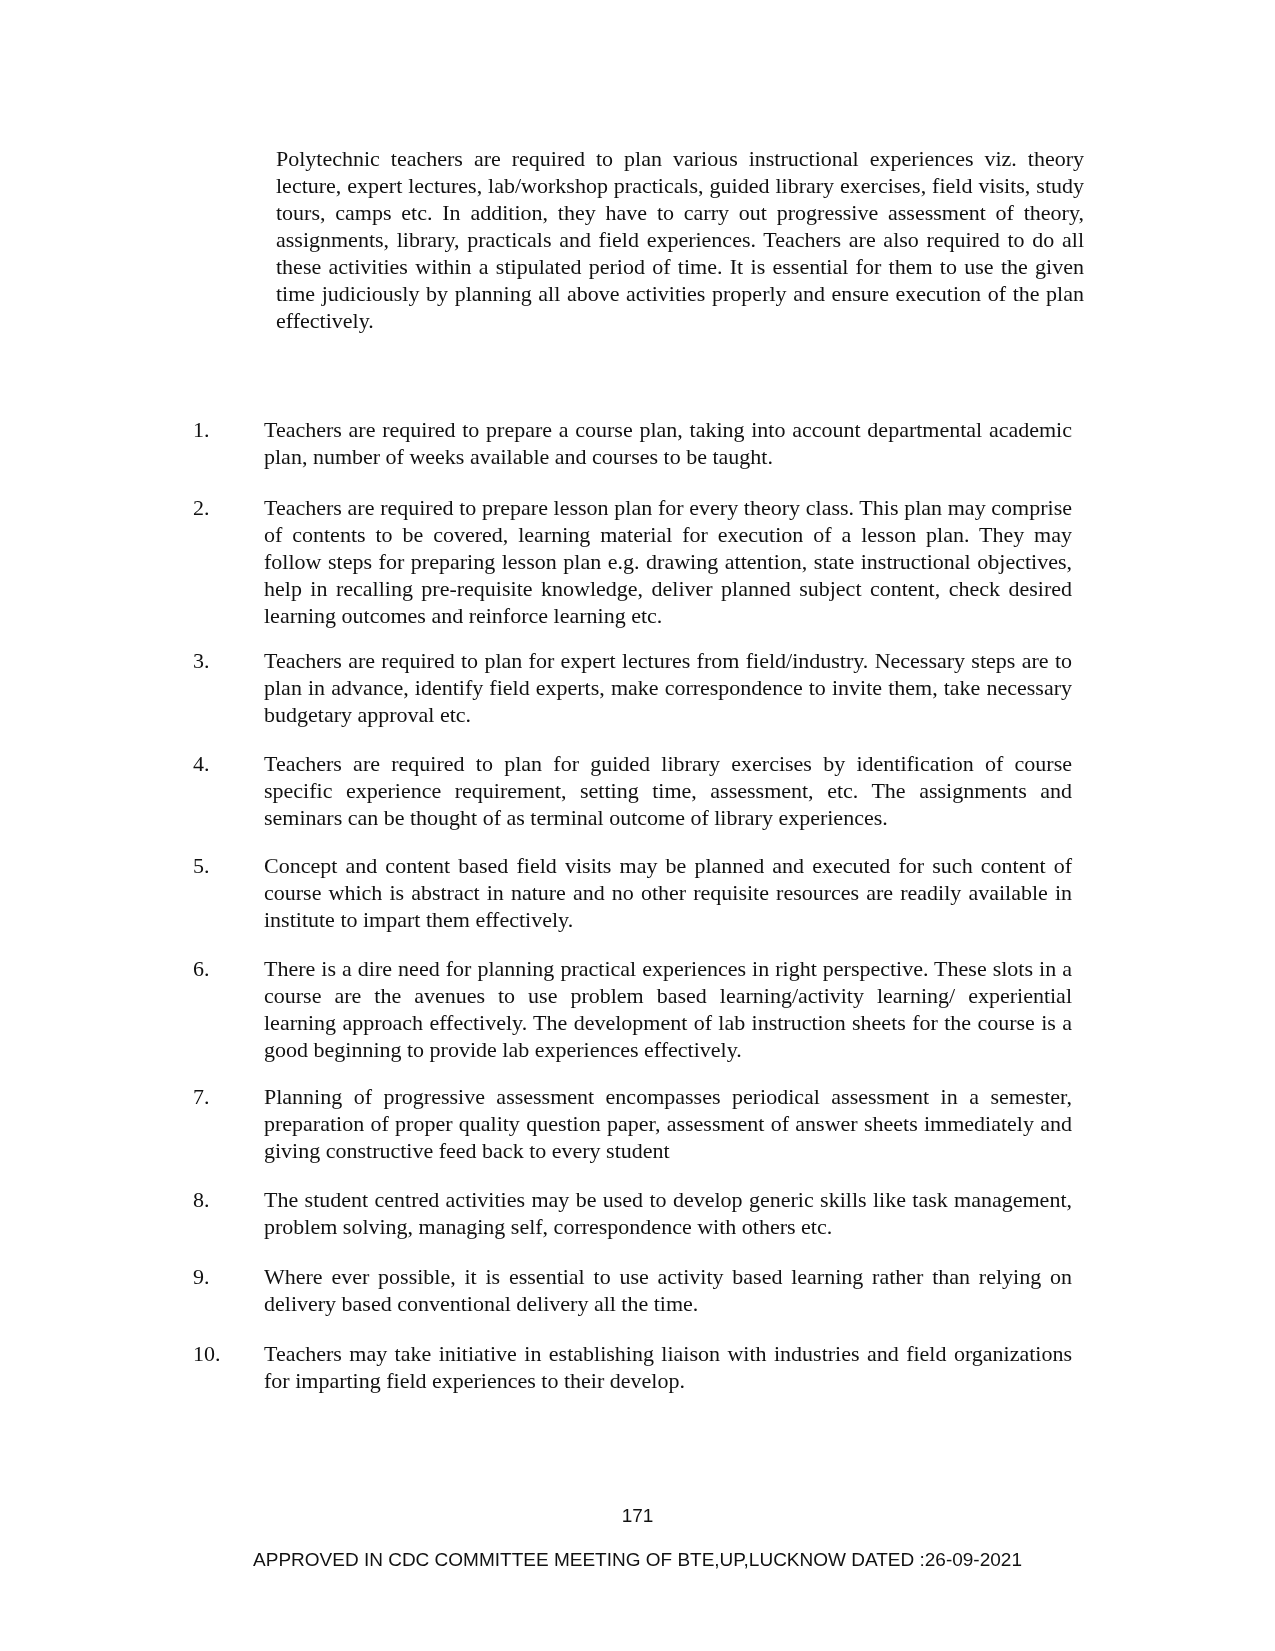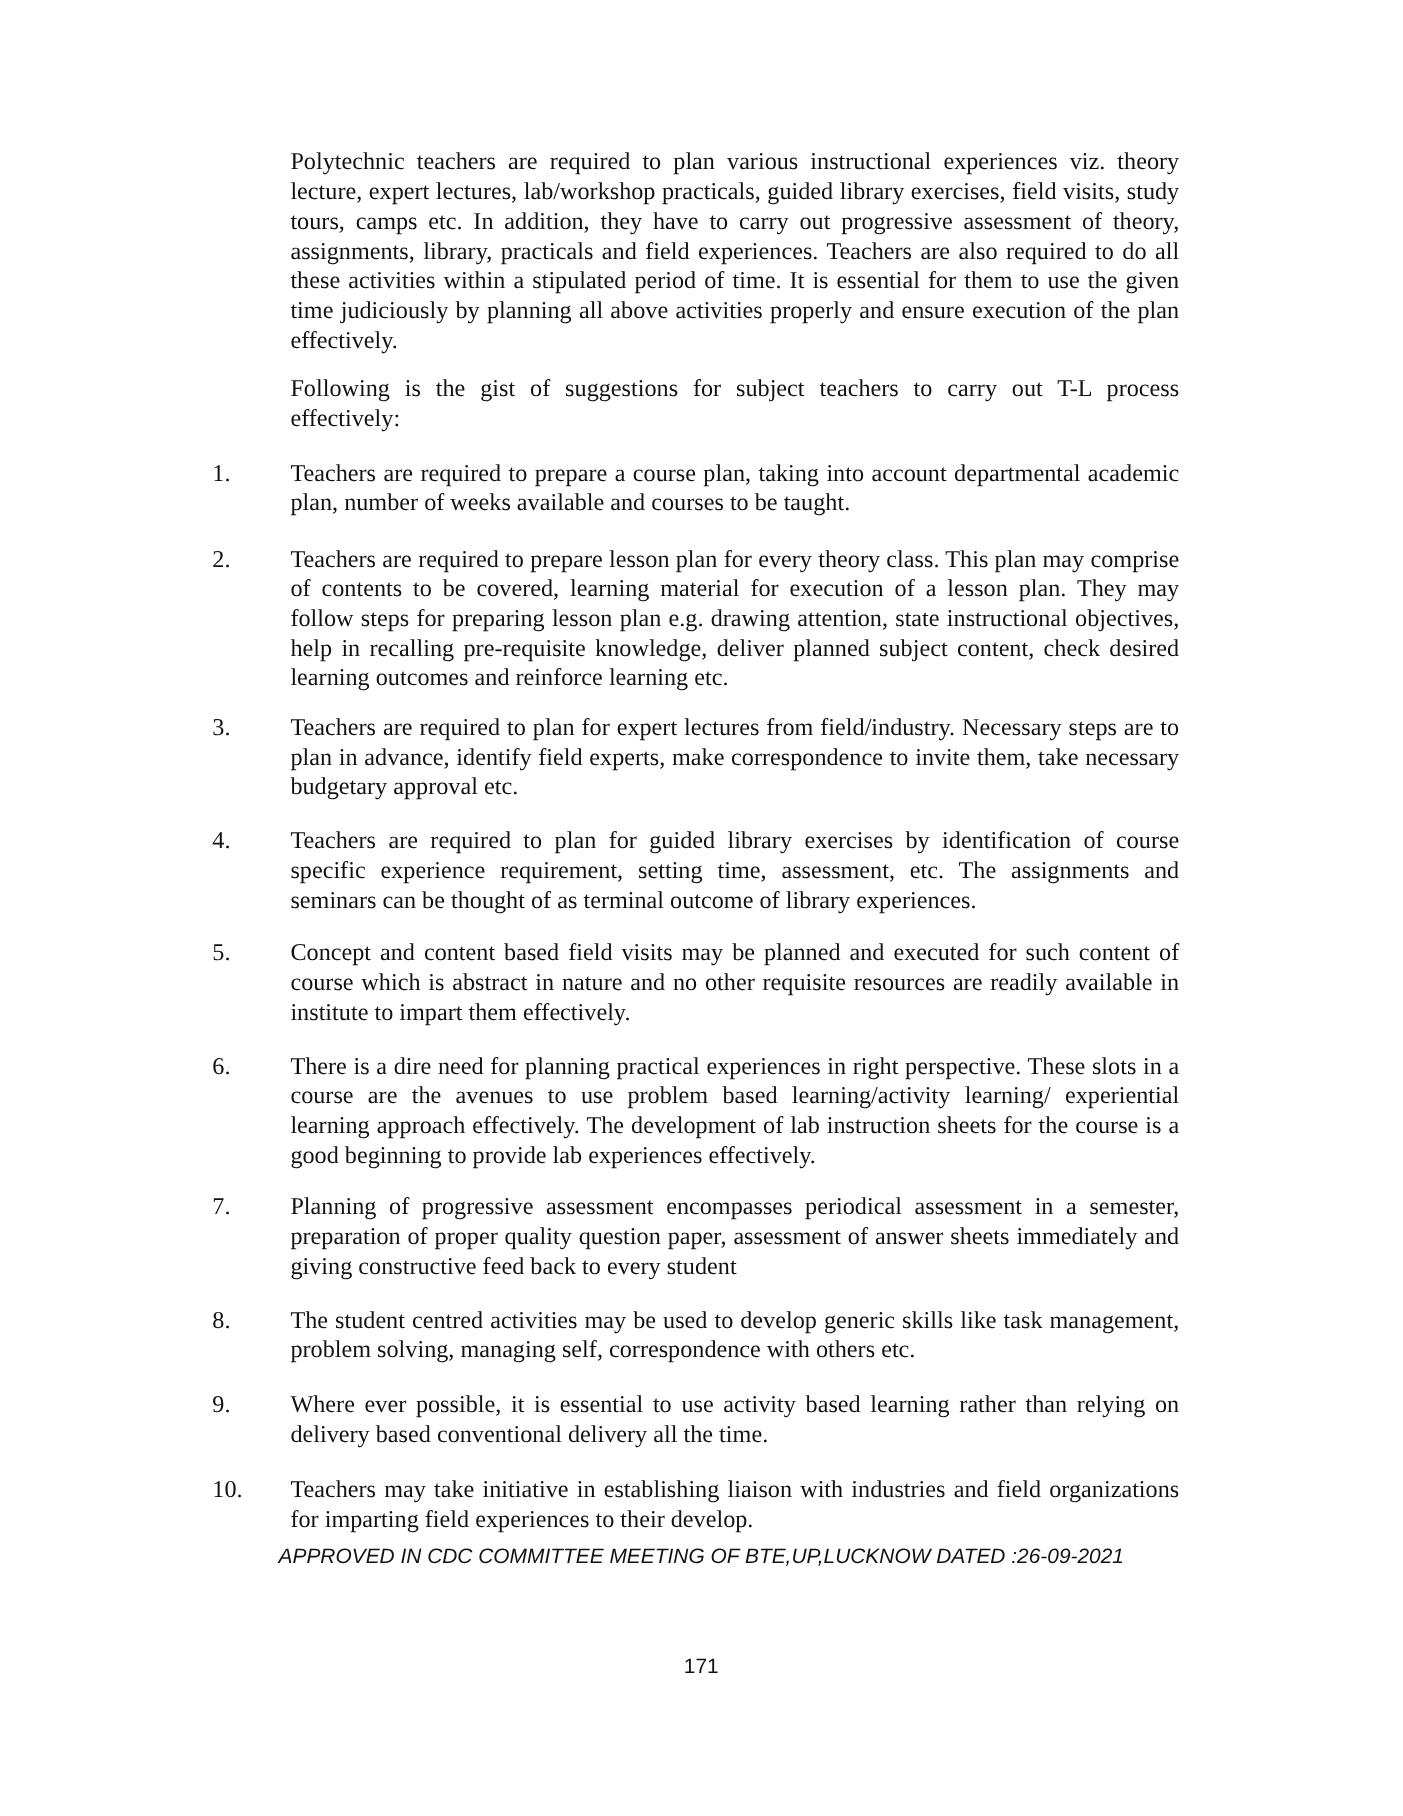--- a/index.html
+++ b/index.html
@@ -22,21 +22,21 @@
       width: 1275px;
       height: 1651px;
     }
     .para {
       position: absolute;
       left: 264px;
       width: 808px;
       font-size: 22px;
       line-height: 27px;
       text-align: justify;
-      margin: 0;
+      margin: 12px;
     }
     .item {
       position: absolute;
       left: 193px;
       width: 879px;
       font-size: 22px;
       line-height: 27px;
     }
     .item .num {
       position: absolute;
@@ -62,21 +62,20 @@
       line-height: 26px;
       color: #111111;
     }
   </style>
 </head>
 <body>
 
 <div class="page">
 
   <p class="para" style="top:133px;">Polytechnic teachers are required to plan various instructional experiences viz. theory lecture, expert lectures, lab/workshop practicals, guided library exercises, field visits, study tours, camps etc.  In addition, they have to carry out progressive assessment of theory, assignments, library, practicals and field experiences.  Teachers are also required to do all these activities within a stipulated period of time. It is essential for them to use the given time judiciously by planning all above activities properly and ensure execution of the plan effectively.</p>
-  <p class="para" style="top:339px;">Following is the gist of suggestions for subject teachers to carry out T-L process effectively:</p>
 
   <div class="item" style="top:416px;">
     <span class="num">1.</span>
     <p class="text">Teachers are required to prepare a course plan, taking into account departmental academic plan, number of weeks available and courses to be taught.</p>
   </div>
 
   <div class="item" style="top:494px;">
     <span class="num">2.</span>
     <p class="text">Teachers are required to prepare lesson plan for every theory class.  This plan may comprise of contents to be covered, learning material  for execution of a lesson plan. They may follow steps for preparing lesson plan e.g. drawing attention, state instructional objectives, help in recalling pre-requisite knowledge, deliver planned subject content, check desired learning outcomes and reinforce learning etc.</p>
   </div>
@@ -114,16 +113,16 @@
   <div class="item" style="top:1263px;">
     <span class="num">9.</span>
     <p class="text">Where ever possible, it is essential to use activity based learning rather than relying on delivery based conventional delivery all the time.</p>
   </div>
 
   <div class="item" style="top:1340px;">
     <span class="num">10.</span>
     <p class="text">Teachers may take initiative in establishing liaison with industries and field organizations for imparting field experiences to their develop.</p>
   </div>
 
-  <div class="footer" style="top:1403px;font-style:italic;">APPROVED IN CDC COMMITTEE MEETING OF BTE,UP,LUCKNOW DATED :26-09-2021</div>
+  <div class="footer" style="top:1547px;">APPROVED IN CDC COMMITTEE MEETING OF BTE,UP,LUCKNOW DATED :26-09-2021</div>
   <div class="footer" style="top:1503px;">171</div>
 
 </div>
 
 </body></html>

